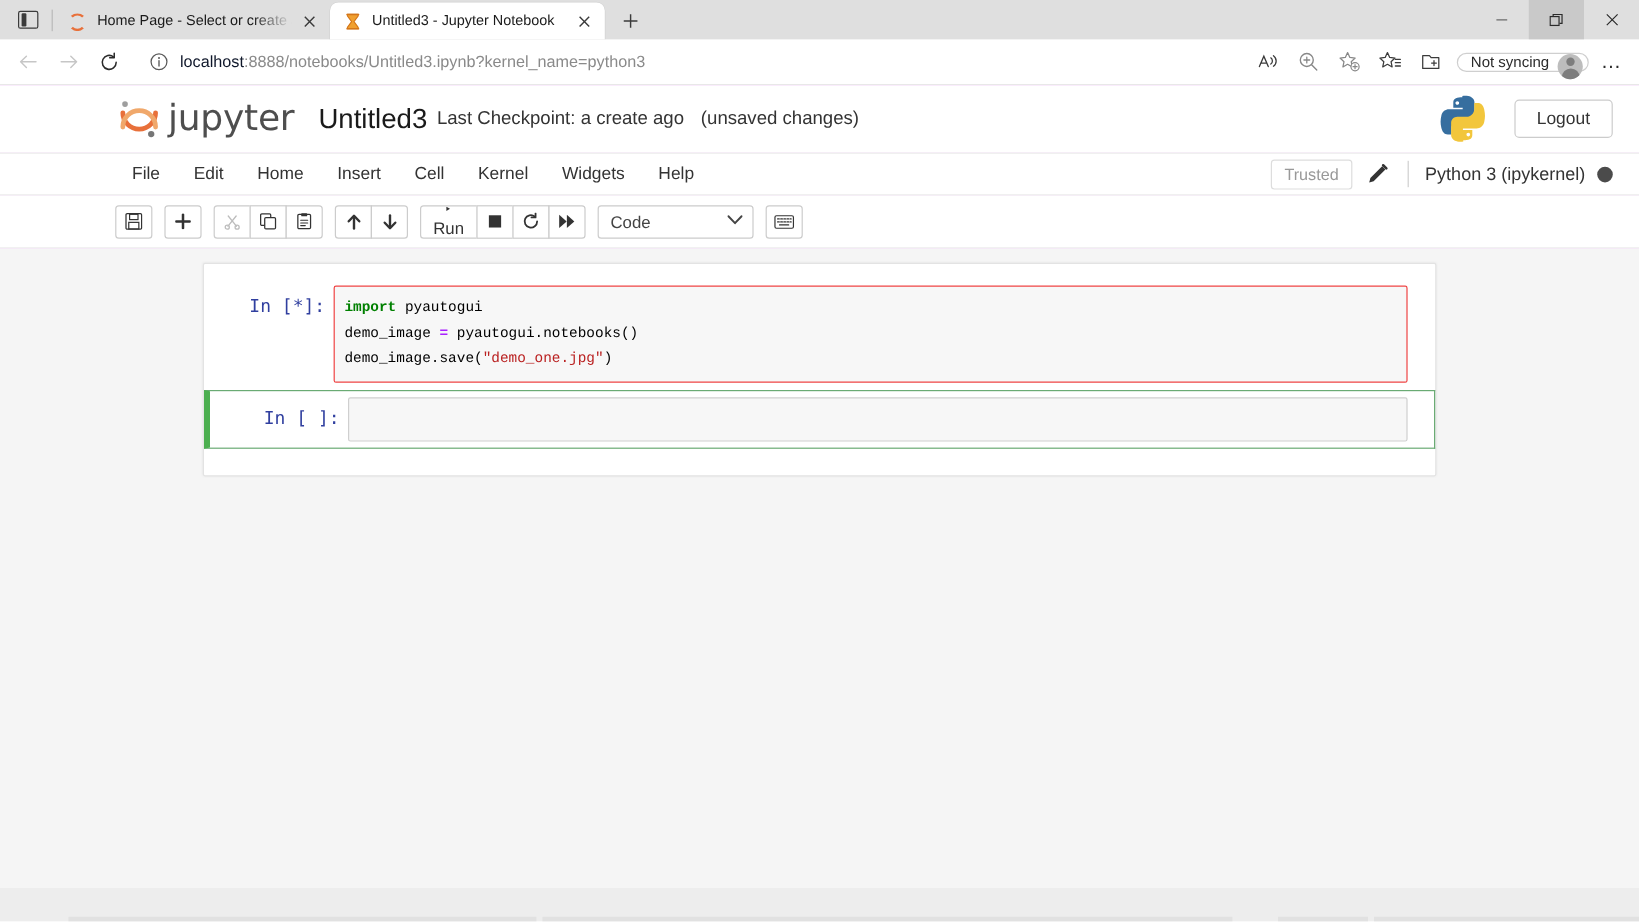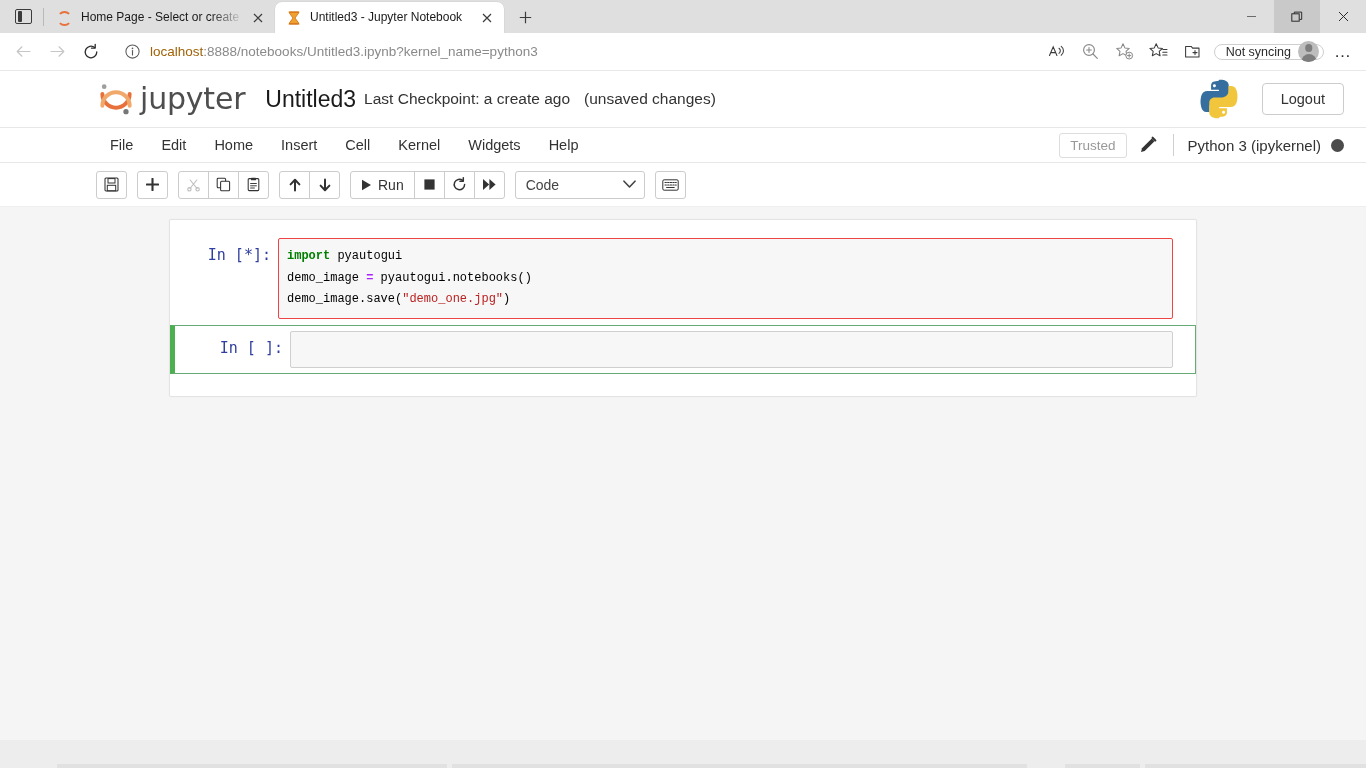--- a/index.html
+++ b/index.html
@@ -117,30 +117,30 @@
     flex: 1 1 auto; height: 28px; margin: 0 6px 0 8px;
     background: #ffffff; border-radius: 14px;
     display: flex; align-items: center;
     padding-left: 8px;
   }
   .info-icon {
     width: 18px; height: 18px; flex: 0 0 18px;
     margin-right: 8px; color: #5a5a5a;
   }
   .url { font-size: 13.5px; color: #8a8a8a; white-space: nowrap; }
-  .url b { color: #a16207; font-weight: 400; }
+  .url b { color: #0f172a; font-weight: 400; }
   .omni-actions { display: flex; align-items: center; }
   .oa {
     width: 34px; height: 30px;
     display: flex; align-items: center; justify-content: center;
     color: #3b3b3b;
   }
   .profile-pill {
     height: 16px; border: 1px solid #cfcfcf; border-radius: 14px;
-    display: flex; align-items: center; gap: 7px;
+    display: flex; align-items: flex-start; gap: 7px;
     padding: 0 4px 0 11px; margin-left: 4px;
   }
   .profile-pill span { font-size: 12.5px; color: #2b2b2b; white-space: nowrap; }
   .avatar {
     width: 21px; height: 21px; border-radius: 50%;
     background: #bdbdbd; position: relative; overflow: hidden;
   }
   .avatar::before {
     content: ""; position: absolute; left: 50%; top: 3px;
     transform: translateX(-50%);
@@ -224,21 +224,21 @@
     height: 28px; min-width: 31px;
     border: 1px solid #cccccc; background: #ffffff;
     display: flex; align-items: center; justify-content: center;
     color: #333333; font-size: 13px;
     margin-left: -1px;
   }
   .btn-group .tb:first-child { margin-left: 0; border-radius: 3px 0 0 3px; }
   .btn-group .tb:last-child  { border-radius: 0 3px 3px 0; }
   .btn-group .tb:only-child  { border-radius: 3px; }
   .tb.disabled { color: #bdbdbd; }
-  .tb.run { padding: 0 10px; gap: 6px; font-size: 14px; }
+  .tb.run { padding: 0 10px; gap: 6px; font-size: 14px; flex-direction: column; }
   .celltype-select {
     height: 28px; width: 130px;
     border: 1px solid #cccccc; border-radius: 3px; background: #ffffff;
     display: flex; align-items: center; justify-content: space-between;
     padding: 0 8px 0 10px; font-size: 14px; color: #444444;
   }
   .caret { color: #444444; font-size: 11px; }
 
   .nb-scroll { flex: 1 1 auto; background: #f5f5f5; overflow: hidden; padding-top: 0; }
   .nb-card {

